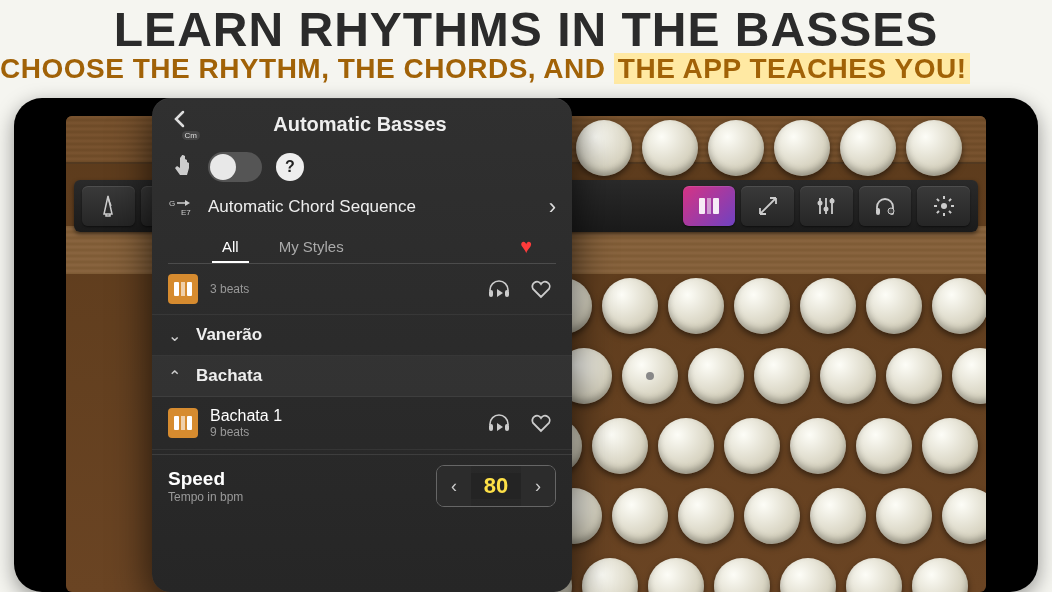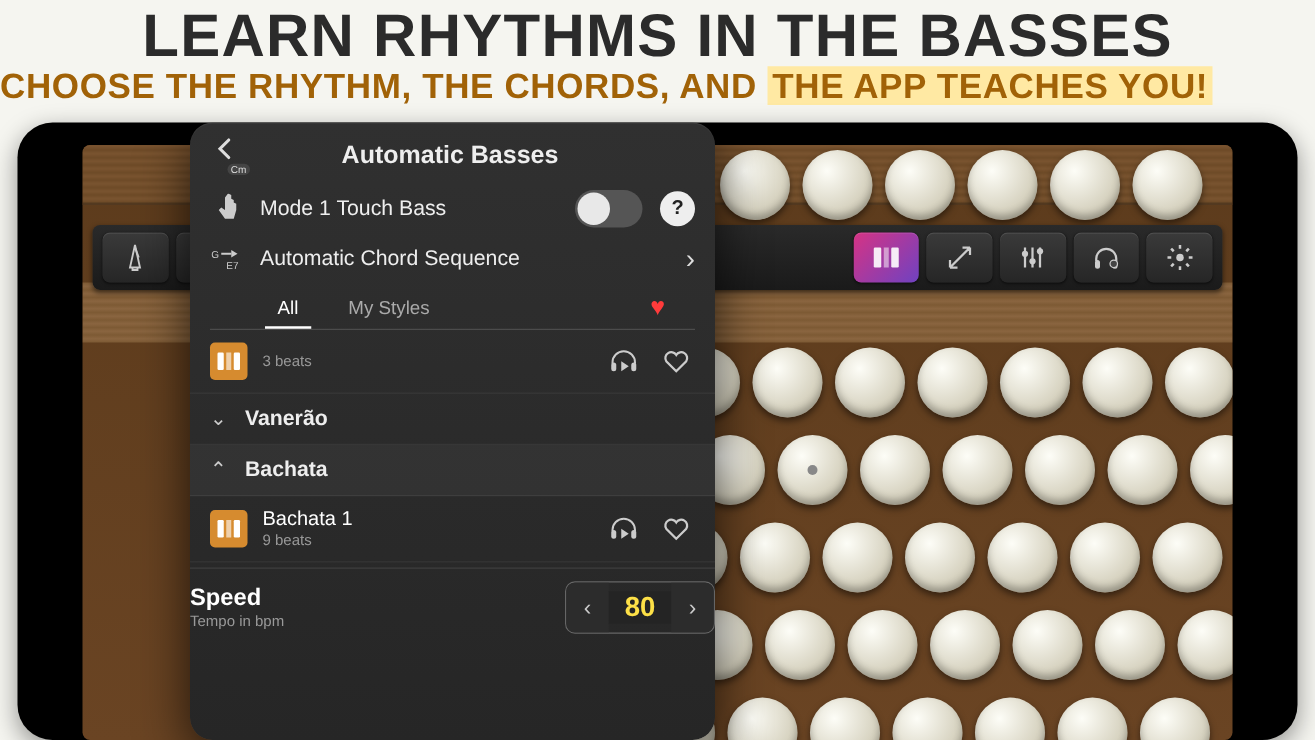--- a/index.html
+++ b/index.html
@@ -59,21 +59,21 @@
 .style-info { flex:1; display:flex; flex-direction:column; }
 .style-name { font-size:16px; color:#fff; }
 .style-beats { font-size:12px; color:#999; }
 .preview-icon, .fav-icon { width:30px; height:30px; display:flex; align-items:center; justify-content:center; font-size:20px; color:#ccc; cursor:pointer;}
 
 .group-row { display:flex; align-items:center; padding:10px 16px; gap:10px; border-bottom:1px solid rgba(255,255,255,.06); cursor:pointer;}
 .group-row.expanded { background: rgba(255,255,255,.04);}
 .expand-icon { font-size:16px; color:#ccc; width:18px;}
 .group-name { font-size:17px; color:#eee;font-weight:bold;}
 
-.speed-row { display:flex; align-items:center; padding:10px 0; gap:12px; border-top:1px solid rgba(255,255,255,.1); margin-top:4px;}
+.speed-row { display:flex; align-items:center; padding:10px 16px; gap:12px; border-top:1px solid rgba(255,255,255,.1); margin-top:4px;}
 .speed-labels { flex:1; display:flex; flex-direction:column;}
 .speed-title { font-size:19px; font-weight:600; color:#fff;}
 .speed-sub { font-size:12px; color:#999;}
 .stepper { display:flex; align-items:center; border:1px solid #666; border-radius:8px; overflow:hidden;}
 .step-btn { width:34px; height:40px; display:flex; align-items:center; justify-content:center; color:#ccc; font-size:18px; cursor:pointer; background:#2c2c2c;}
 .step-val { width:50px; text-align:center; font-size:22px; font-weight:600; color:#fde047; background:#242424;}
 
 svg { display:block; }
 </style>
 </head>
@@ -240,21 +240,20 @@
       <div class="panel-title">Automatic Basses</div>
       <div style="width:32px"></div>
     </div>
 
     <div class="opt-row">
       <div class="opt-icon">
         <svg width="20" height="24" viewBox="0 0 20 24">
             <path d="M9 3v10l-3-2-2 2 5 7h7l2-7V8l-2-1v4-6l-2-1v5-8l-2-1v8-9z" fill="#ccc"></path>
           </svg>
       </div>
-      <div class="opt-label">Mode 1 Touch Bass</div>
       <div class="toggle">
           <div class="knob"></div>
         </div>
       <div class="help-icon">?</div>
     </div>
 
     <div class="opt-row" style="cursor:pointer">
       <div class="opt-icon">
         <svg width="24" height="18" viewBox="0 0 24 18">
             <text x="0" y="8" font-size="8" fill="#ccc">G</text>

